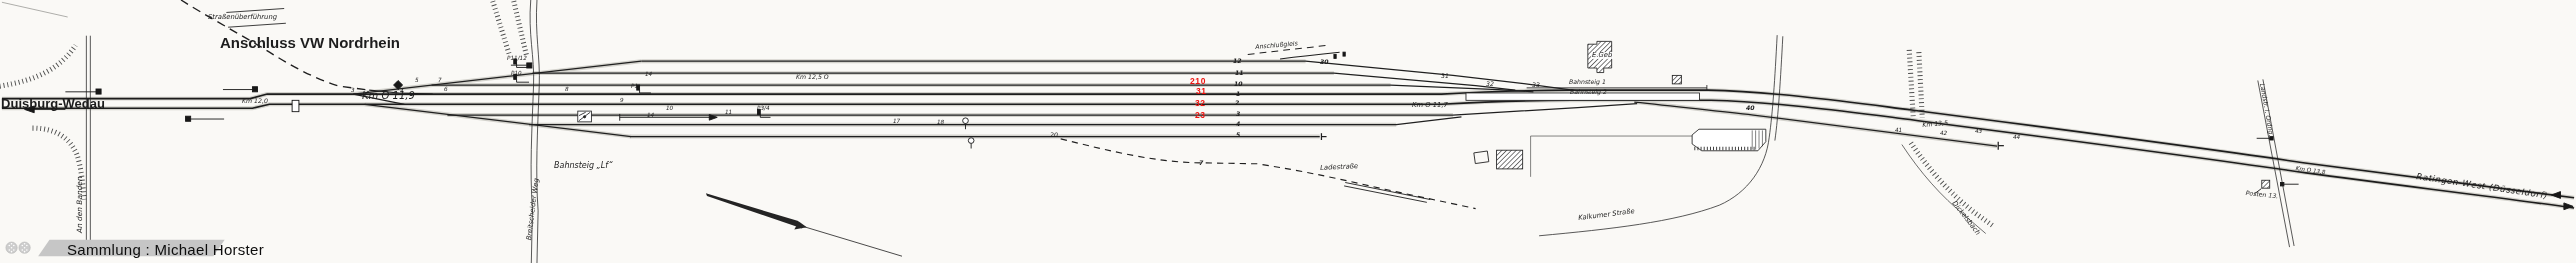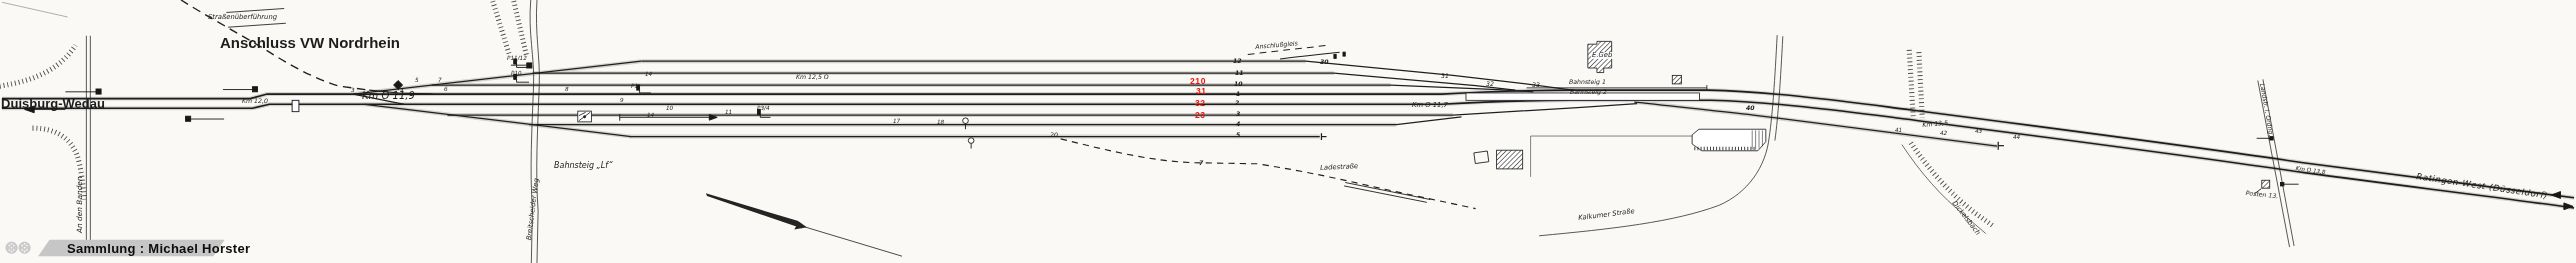--- a/index.html
+++ b/index.html
@@ -9,21 +9,21 @@
   .lbl{position:absolute;white-space:nowrap;color:#1d1d1d;line-height:1;}
   .hand{font-family:"DejaVu Sans",sans-serif;font-style:italic;}
   .print{font-family:"Liberation Sans",sans-serif;font-weight:bold;font-style:normal;}
   .sw{font-size:5.7px;}
   .tn{font-size:6.2px;font-weight:bold;}
   .km{font-size:6.2px;}
   .red{font-family:"Liberation Sans",sans-serif;font-style:normal;font-weight:bold;
        font-size:8.5px;color:#ee1410;letter-spacing:0.6px;}
   .rot{transform-origin:0 0;}
   .whitebg{background:rgba(255,255,255,.88);padding:0 1.1px;}
-  .banner-text{font-size:13px;font-weight:bold;color:#0d0d0d;letter-spacing:0.3px;}
+  .banner-text{font-size:15px;font-weight:normal;color:#0d0d0d;letter-spacing:0.3px;}
 </style>
 </head>
 <body>
 
 <div id="stage">
 
 <svg id="linework" width="2576" height="263" viewBox="0 0 4538 464" xmlns="http://www.w3.org/2000/svg">
   <defs>
     <pattern id="hatch" width="6" height="6" patternUnits="userSpaceOnUse" patternTransform="rotate(45)">
       <rect width="6" height="6" fill="#fff"></rect>

